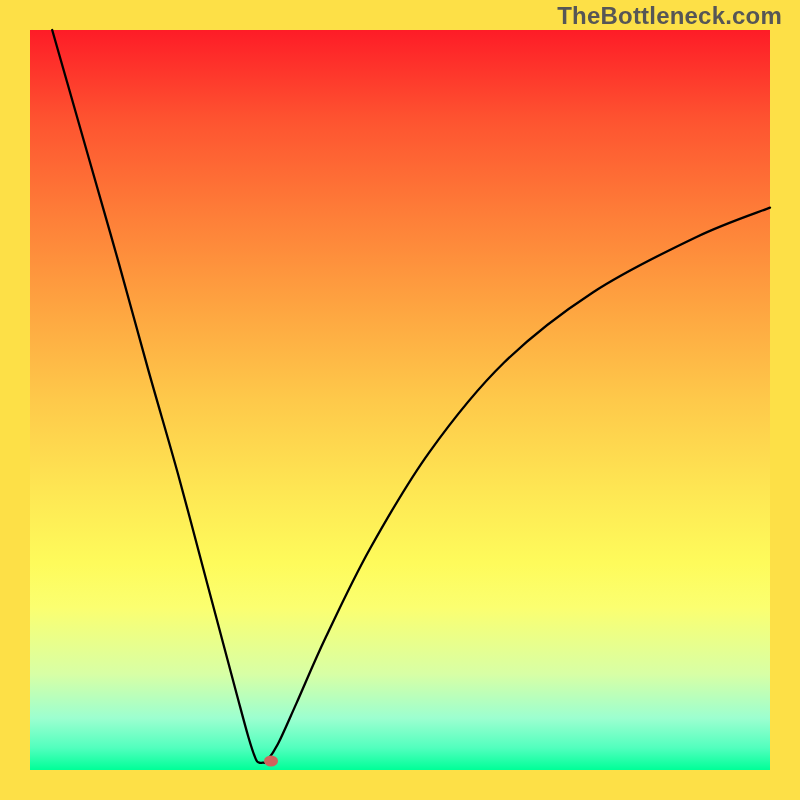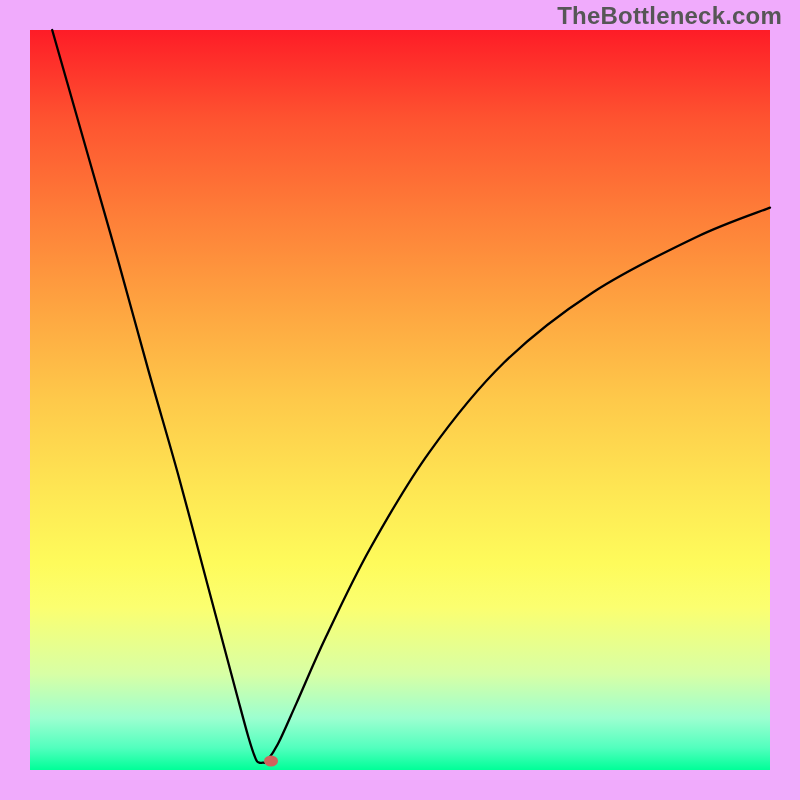--- a/index.html
+++ b/index.html
@@ -1,21 +1,21 @@
 <!DOCTYPE html>
 <html><head>
 <meta charset="utf-8">
 <style>
   * { margin: 0; padding: 0; box-sizing: border-box; }
   html, body { width: 800px; height: 800px; overflow: hidden; background: #000; }
   .frame {
     position: relative;
     width: 800px;
     height: 800px;
-    background: #f0abfc;
+    background: #fde047;
   }
   .watermark {
     position: absolute;
     top: 2px;
     right: 18px;
     font-family: Arial, Helvetica, sans-serif;
     font-size: 24px;
     font-weight: 600;
     color: #565656;
     letter-spacing: 0.2px;

